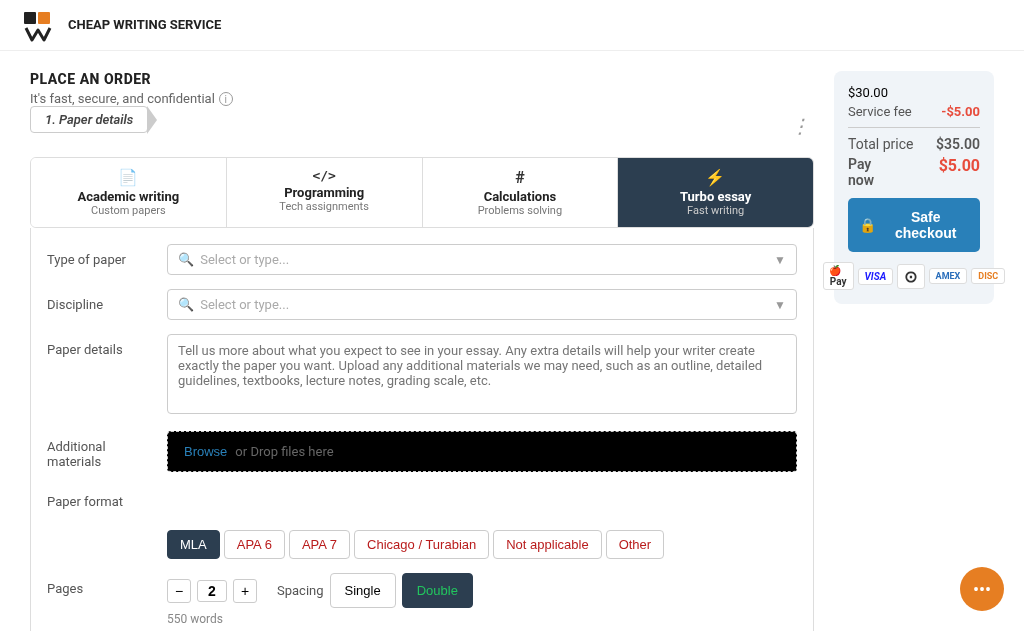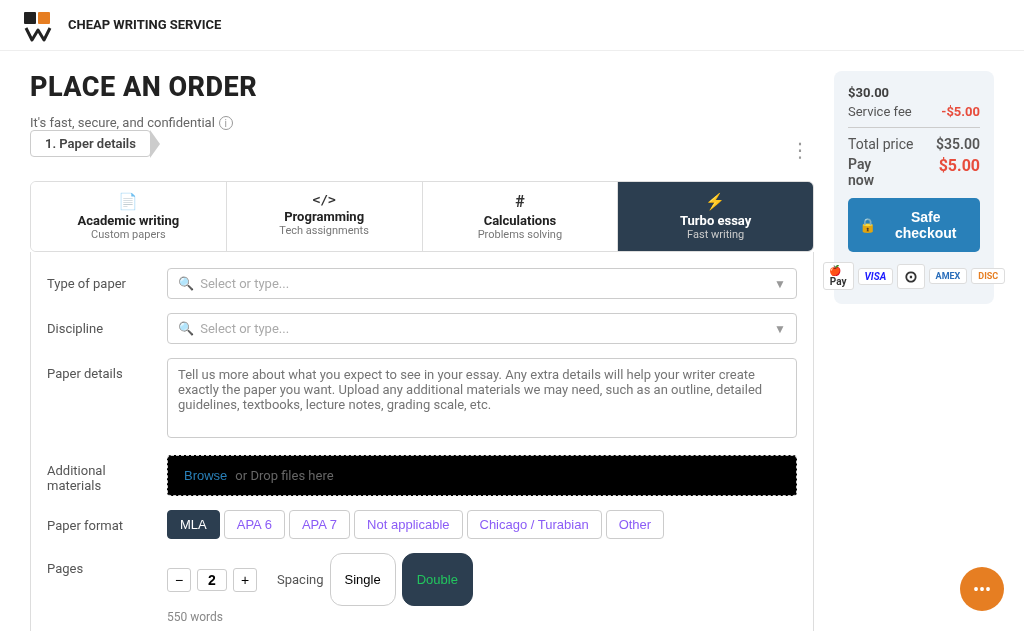--- a/index.html
+++ b/index.html
@@ -10,21 +10,21 @@
     
     .header { display: flex; align-items: center; padding: 12px 24px; border-bottom: 1px solid #eee; background: #fff; }
     .logo { display: flex; align-items: center; gap: 8px; }
     .logo-text { font-size: 13px; font-weight: 700; line-height: 1.3; color: #222; }
     
     
     .main { display: flex; padding: 20px 30px; gap: 20px; flex: 1; }
     .form-section { flex: 1; }
     .sidebar { width: 160px; flex-shrink: 0; }
     
-    .page-title { font-size: 27px; font-weight: 800; color: #222; letter-spacing: 0.5px; margin-bottom: 12px; }
+    .page-title { font-size: 14px; font-weight: 800; color: #222; letter-spacing: 0.5px; margin-bottom: 4px; }
     .page-subtitle { font-size: 13px; color: #666; display: flex; align-items: flex-end; gap: 4px; }
     
     
     .step-label { display: inline-flex; align-items: center; background: #fff; border: 1.5px solid #ccc; border-radius: 4px; padding: 5px 14px; font-size: 13px; font-weight: 600; color: #444; margin-bottom: 12px; position: relative; }
     .step-label::after { content: ''; position: absolute; right: -10px; top: 50%; transform: translateY(-50%); border-left: 10px solid #ccc; border-top: 14px solid transparent; border-bottom: 14px solid transparent; }
     
     
     .service-tabs { display: flex; gap: 0; margin-bottom: 0; border: 1px solid #ddd; border-radius: 6px; overflow: hidden; }
     .service-tab { flex: 1; padding: 10px 8px; text-align: center; cursor: pointer; background: #fff; border-right: 1px solid #ddd; font-size: 12px; }
     .service-tab:last-child { border-right: none; }
@@ -44,44 +44,44 @@
     .select-field { display: flex; align-items: center; border: 1px solid #ccc; border-radius: 4px; padding: 7px 10px; background: #fff; cursor: pointer; gap: 6px; }
     .select-field .placeholder { color: #aaa; font-size: 13px; flex: 1; }
     .select-arrow { color: #999; font-size: 12px; }
     
     textarea.paper-details { width: 100%; border: 1px solid #ccc; border-radius: 4px; padding: 8px 10px; font-size: 13px; color: #aaa; resize: none; height: 80px; font-family: inherit; }
     
     .upload-area { border: 1px dashed #ccc; border-radius: 4px; background: #000000; padding: 12px 16px; display: flex; align-items: center; gap: 8px; font-size: 13px; color: #666; }
     .browse-btn { color: #2980b9; cursor: pointer; font-weight: 500; background: none; border: none; font-size: 13px; }
     
     
-    .format-buttons { display: flex; gap: 4px; flex-wrap: wrap; }
-    .format-btn { padding: 6px 12px; border: 1px solid #ccc; border-radius: 4px; background: #fff; cursor: pointer; font-size: 13px; color: #8b5cf6; }
+    .format-buttons { display: flex; gap: 4px; flex-wrap: wrap; margin-top: 44px; }
+    .format-btn { padding: 6px 12px; border: 1px solid #ccc; border-radius: 4px; background: #fff; cursor: pointer; font-size: 13px; color: #b91c1c; }
     .format-btn.active { background: #2c3e50; color: #fff; border-color: #2c3e50; }
     
     
     .pages-row { display: flex; align-items: center; gap: 20px; }
     .page-counter { display: flex; align-items: center; gap: 6px; }
     .count-btn { width: 24px; height: 24px; border: 1px solid #ccc; border-radius: 3px; background: #fff; cursor: pointer; font-size: 14px; display: flex; align-items: center; justify-content: center; }
     .count-val { width: 30px; text-align: center; font-size: 14px; font-weight: 600; border: 1px solid #ccc; border-radius: 3px; padding: 2px; }
     .words-count { font-size: 12px; color: #888; margin-top: 4px; }
     
     .spacing-row { display: flex; align-items: center; gap: 6px; }
     .spacing-label { font-size: 13px; color: #555; }
-    .spacing-btn { padding: 18px 14px; border: 1px solid #ccc; border-radius: 12px; background: #fff; cursor: pointer; font-size: 13px; }
+    .spacing-btn { padding: 9px 14px; border: 1px solid #ccc; border-radius: 4px; background: #fff; cursor: pointer; font-size: 13px; }
     .spacing-btn.active { background: #2c3e50; color: #22c55e; border-color: #2c3e50; }
     
     
     .delivery-notice { background: #eef5fb; border-radius: 5px; padding: 10px 14px; font-size: 13px; color: #444; line-height: 1.6; margin-top: 4px; }
     .delivery-notice strong { color: #222; }
     
     
     .pricing-card { background: #f0f4f8; border-radius: 8px; padding: 14px; font-size: 13px; }
     .pricing-row { display: flex; justify-content: space-between; margin-bottom: 4px; color: #555; }
-    .pricing-row .amt { font-weight: 700; color: #404040; }
+    .pricing-row .amt { font-weight: 400; color: #000000; }
     .pricing-row .red { color: #e74c3c; font-weight: 700; }
     .pricing-divider { border: none; border-top: 1px solid #ccc; margin: 8px 0; }
     .total-row { display: flex; justify-content: space-between; font-size: 14px; color: #555; margin-bottom: 4px; }
     .pay-row { display: flex; justify-content: space-between; font-size: 14px; font-weight: 600; color: #555; }
     .pay-amt { color: #e74c3c; font-size: 16px; font-weight: 700; margin-left: 48px; }
     
     .checkout-btn { width: 100%; margin-top: 10px; background: #2980b9; color: #fff; border: none; border-radius: 5px; padding: 11px; font-size: 14px; font-weight: 600; cursor: pointer; display: flex; align-items: center; justify-content: center; gap: 6px; }
     
     .payment-icons { display: flex; align-items: center; justify-content: center; gap: 4px; margin-top: 10px; }
     .payment-icon { border: 1px solid #ddd; border-radius: 3px; padding: 2px 6px; font-size: 10px; background: #fff; font-weight: 700; }
@@ -116,21 +116,21 @@
 
   <div class="main" style="position:relative;">
     <div class="form-section">
 
       <div class="page-title">PLACE AN ORDER</div>
       <div class="page-subtitle">
         <span>It's fast, secure, and confidential</span>
         <span class="info-icon">i</span>
       </div>
 
-      <div style="display:flex; align-items:flex-end; margin-bottom:12px; position:relative;">
+      <div style="display:flex; align-items:flex-end; margin-bottom:12px; position:relative;font-style:italic;">
         <div class="step-label">
           <span>1.  Paper details</span>
         </div>
         <div style="position:absolute; right:4px; top:50%; transform:translateY(-50%); color:#999; cursor:pointer; font-size:20px;">⋮</div>
       </div>
 
       <div class="service-tabs">
         <div class="service-tab">
           <div class="tab-icon">📄</div>
           <div class="tab-title">Academic writing</div>
@@ -194,22 +194,22 @@
           </div>
         </div>
 
         <div class="form-row">
           <div class="form-row-label">Paper format</div>
           <div class="form-row-content">
             <div class="format-buttons">
               <button class="format-btn active">MLA</button>
               <button class="format-btn">APA 6</button>
               <button class="format-btn">APA 7</button>
+              <button class="format-btn">Chicago / Turabian</button>
               <button class="format-btn">Not applicable</button>
-              <button class="format-btn">Chicago / Turabian</button>
               <button class="format-btn">Other</button>
             </div>
           </div>
         </div>
 
         <div class="form-row">
           <div class="form-row-label">Pages</div>
           <div class="form-row-content">
             <div class="pages-row">
               <div class="page-counter">

